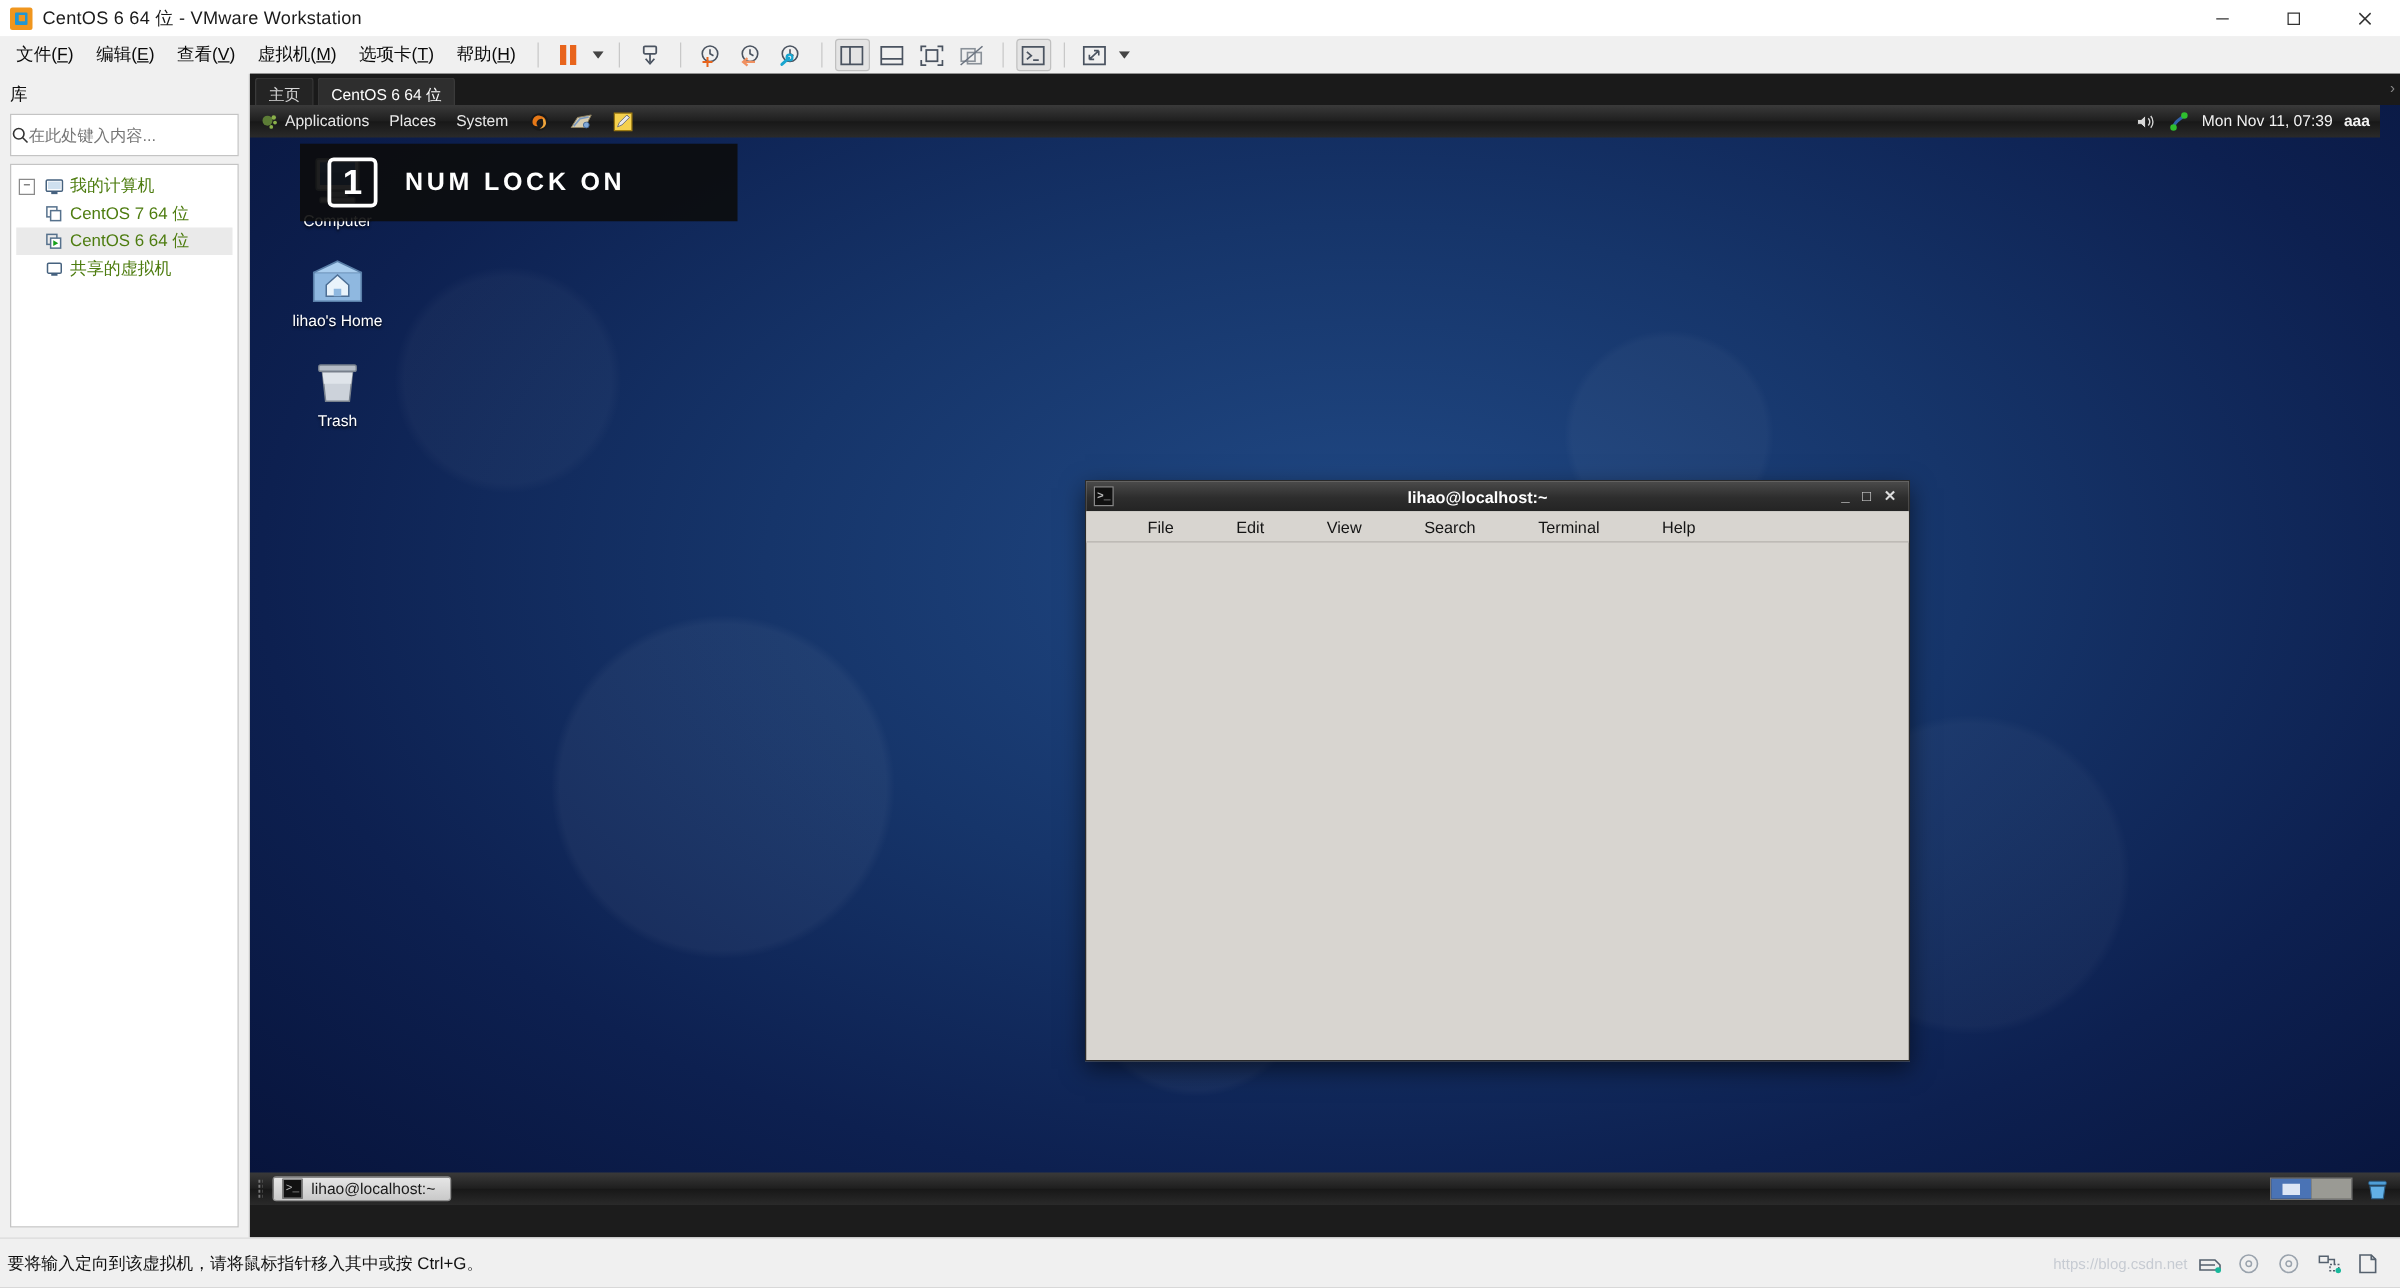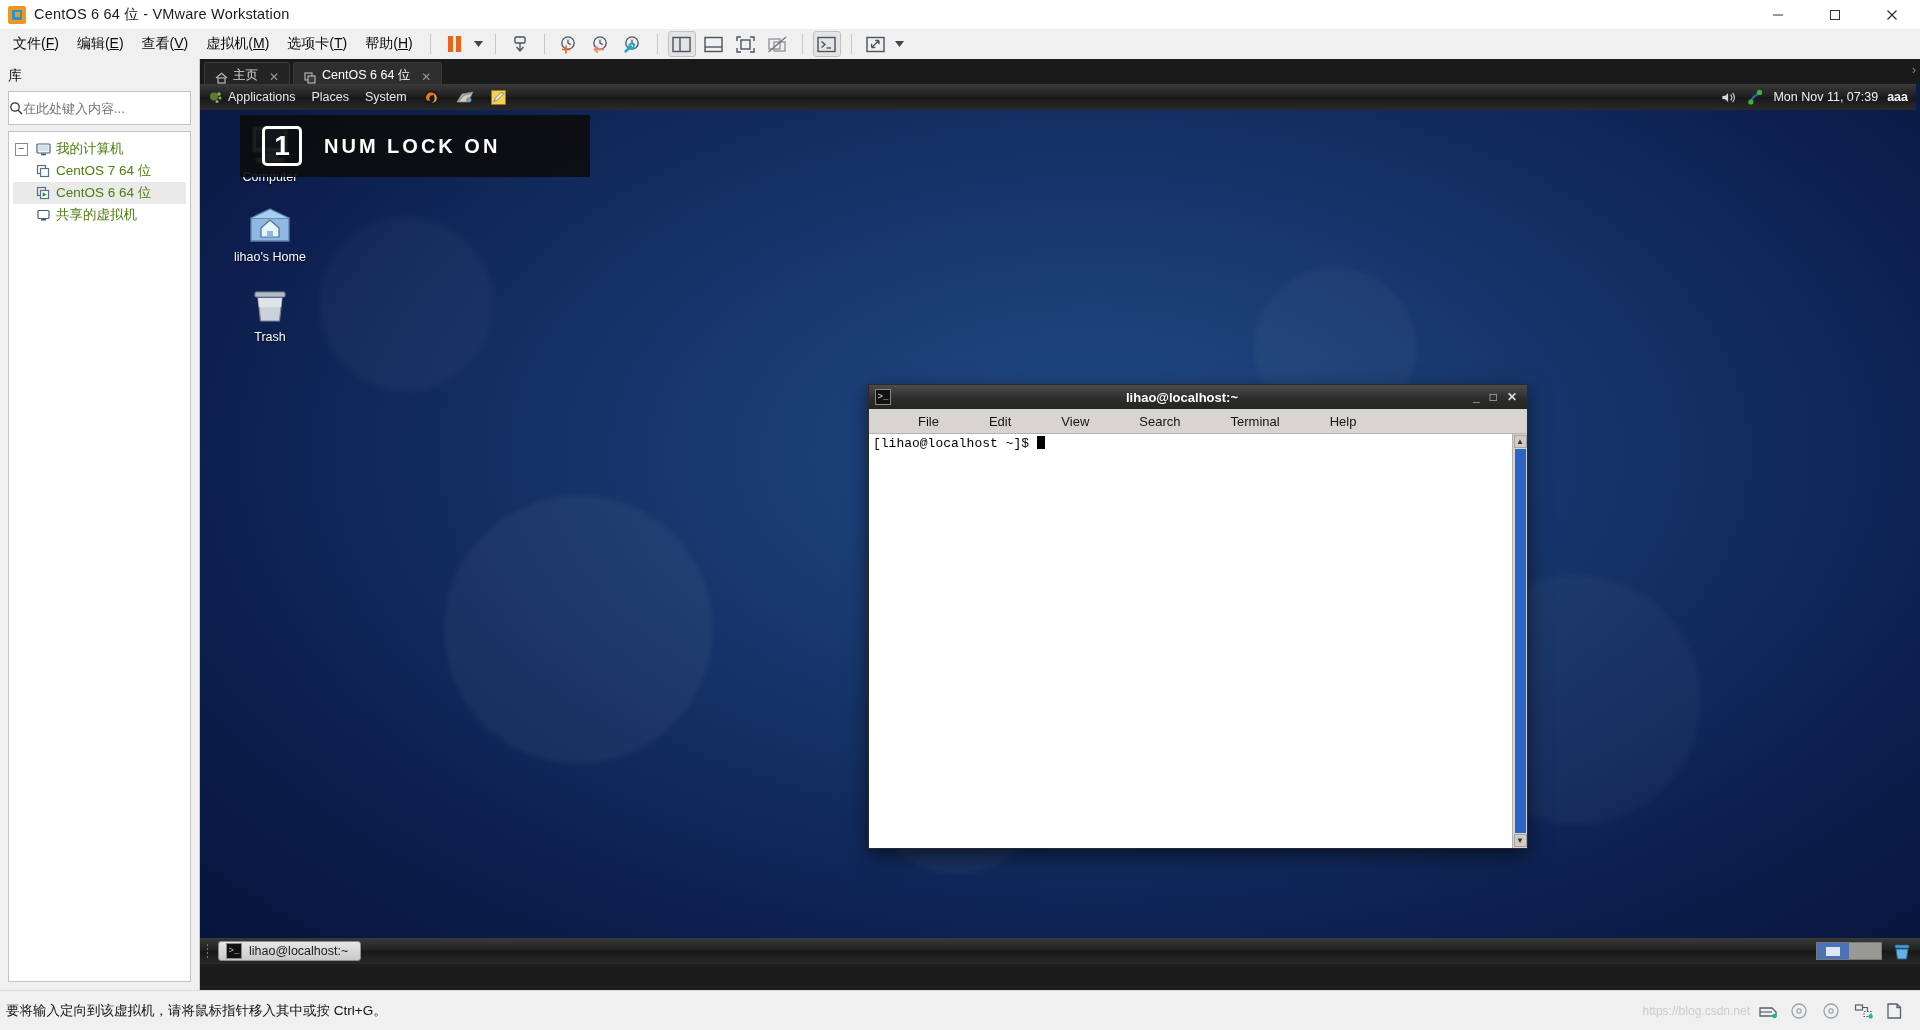--- a/index.html
+++ b/index.html
@@ -126,25 +126,26 @@
 
   
   .vmarea { flex: 1 1 auto; position: relative; background: #1c1c1c; min-width: 0; }
 
   
   .tabbar {
     height: 25px; background: #1a1a1a; display: flex; align-items: flex-end;
     padding-left: 4px; position: relative; overflow: hidden;
   }
   .vm-tab {
-    height: 22px; display: flex; align-items: flex-end; gap: 5px;
+    height: 22px; display: flex; align-items: center; gap: 5px;
     padding: 0 10px; font-size: 12.5px; color: #d8d8d8;
     border: 1px solid #3a3a3a; border-bottom: none;
     border-radius: 3px 3px 0 0; margin-right: 3px;
     background: #242424;
+    flex-direction: column;
   }
   .vm-tab.active { background: #2e2e2e; color: #fff; }
   .tab-close { margin-left: 6px; color: #999; font-size: 12px; }
   .tabbar-arrow {
     position: absolute; right: 4px; top: 4px; color: #888; font-size: 12px;
   }
 
   
   .guest {
     position: absolute; left: 0; right: 0; top: 25px; bottom: 26px;
@@ -157,21 +158,21 @@
       radial-gradient(circle at 22% 62%, rgba(255,255,255,.045) 0 9%, transparent 9.5%),
       radial-gradient(circle at 44% 80%, rgba(255,255,255,.035) 0 7%, transparent 7.5%),
       radial-gradient(circle at 66% 30%, rgba(255,255,255,.03) 0 6%, transparent 6.5%),
       radial-gradient(circle at 80% 70%, rgba(255,255,255,.03) 0 8%, transparent 8.5%),
       radial-gradient(circle at 12% 25%, rgba(255,255,255,.03) 0 5%, transparent 5.5%);
     pointer-events:none;
   }
 
   
   .gpanel {
-    position: absolute; left: 0; right: 4px; top: 0; height: 26px;
+    position: absolute; left: 0; right: 16px; top: 0; height: 26px;
     background: linear-gradient(to bottom, #3a3a3a 0%, #1f1f1f 48%, #181818 52%, #2a2a2a 100%);
     display: flex; align-items: center; color: #e8e8e8; font-size: 12.5px;
     z-index: 4;
   }
   .gmenu { padding: 0 8px; display: flex; align-items: center; gap: 5px; height: 100%; }
   .gpanel-right { margin-left: auto; display: flex; align-items: center; gap: 9px; padding-right: 8px; }
   .gclock { font-size: 12.5px; color: #f2f2f2; }
   .guser { font-size: 12.5px; color: #f2f2f2; font-weight: bold; }
 
   
@@ -608,28 +609,20 @@
               <span>✕</span>
             </span>
           </div>
           <div class="term-menu">
             <span>File</span>
             <span>Edit</span>
             <span>View</span>
             <span>Search</span>
             <span>Terminal</span>
             <span>Help</span>
-          </div>
-          <div class="term-body">
-            <div class="term-text"><span>[lihao@localhost ~]$ </span><span class="cursor"></span></div>
-            <div class="term-scroll">
-              <span class="sb-arrow">▲</span>
-              <span class="sb-thumb"></span>
-              <span class="sb-arrow">▼</span>
-            </div>
           </div>
         </div>
 
         <div class="gtaskbar">
           <span class="task-grip"></span>
           <div class="task-btn">
             <span class="term-ticon">&gt;_</span>
             <span>lihao@localhost:~</span>
           </div>
           <div class="gtask-right">

